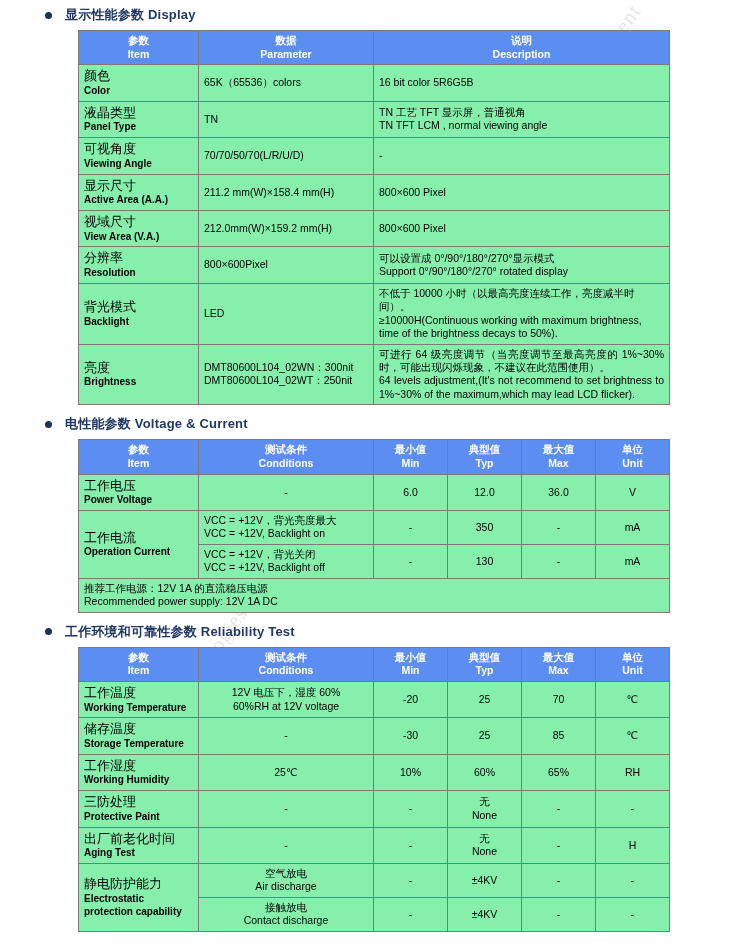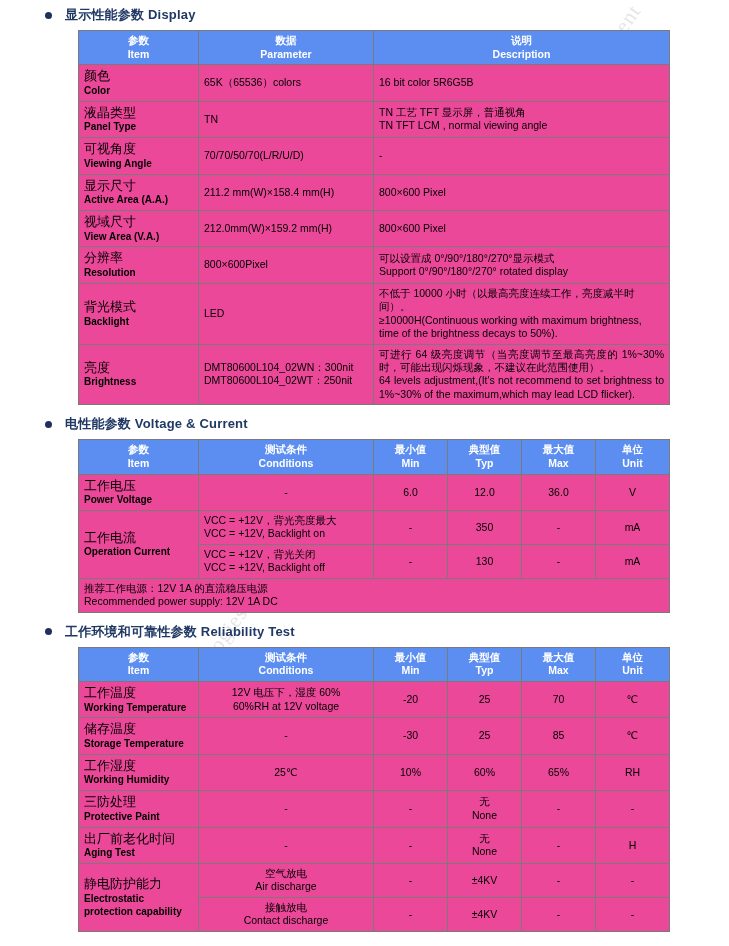--- a/index.html
+++ b/index.html
@@ -68,21 +68,21 @@
     letter-spacing: 0.2px;
     white-space: nowrap;
   }
 
   
   .tbl-wrap { padding-left: 78px; padding-right: 60px; }
   table.spec {
     border-collapse: collapse;
     width: 591px;
     table-layout: fixed;
-    background: #ec4899;
+    background: #86efac;
   }
   table.spec td, table.spec th {
     border: 1px solid #7a7a7a;
     padding: 3px 5px;
     font-size: 10.5px;
     line-height: 1.28;
     vertical-align: middle;
     background: transparent;
   }
   table.spec thead th {

